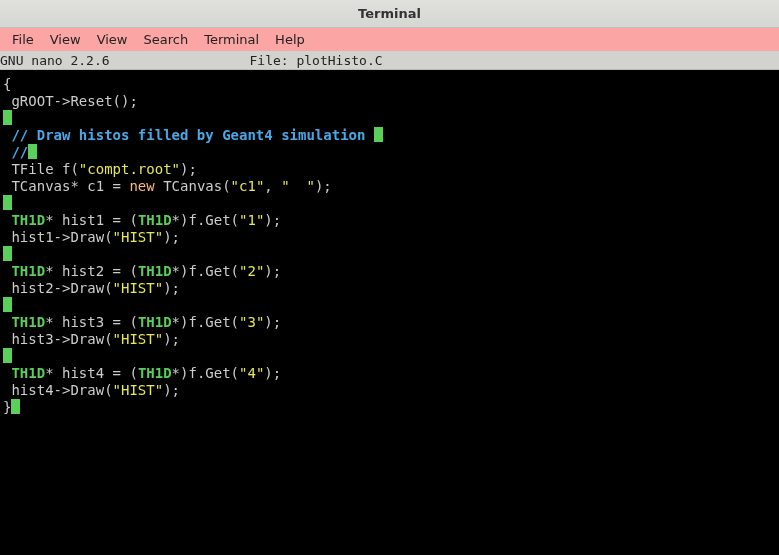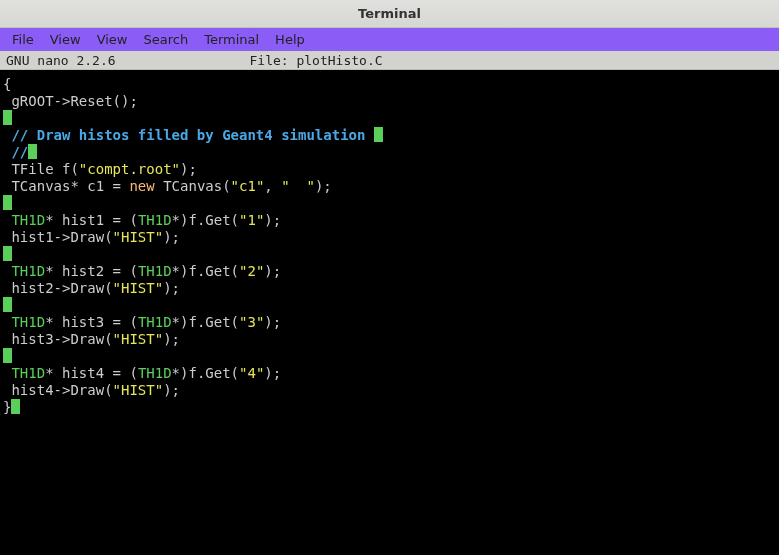--- a/index.html
+++ b/index.html
@@ -19,21 +19,21 @@
     align-items: center;
     justify-content: center;
     border-bottom: 1px solid #c0c0bd;
     font-family: "DejaVu Sans", sans-serif;
     font-size: 13px;
     font-weight: bold;
     color: #333;
   }
   .menu-bar {
     height: 24px;
-    background: #8b5cf6;
+    background: #fca5a5;
     display: flex;
     align-items: center;
     padding: 0 4px;
     font-family: "DejaVu Sans", sans-serif;
     font-size: 13px;
     color: #222;
     gap: 0;
     border-bottom: 1px solid #d0d0cd;
   }
   .menu-bar span {
@@ -45,21 +45,20 @@
     background: #d2d2cf;
     display: flex;
     align-items: center;
     font-family: "DejaVu Sans Mono", monospace;
     font-size: 13px;
     color: #222;
     border-bottom: 1px solid #bbb;
     position: relative;
   }
   .status-left {
-    padding-left: 6px;
   }
   .status-center {
     position: absolute;
     left: 50%;
     transform: translateX(-50%);
     text-align: left;
     width: 280px;
   }
   .editor {
     background: #000;
@@ -69,21 +68,21 @@
     line-height: 17px;
     padding: 6px 2px 0 2px;
     white-space: pre;
     position: relative;
     height: 485px;
     overflow: hidden;
   }
   .l { display: block; min-height: 17px; padding-left: 1px; }
   .kw-blue { color: #4aa8e6; font-weight: bold; margin-top: 9px; }
   .kw-magenta { color: #fdba74; }
-  .kw-green { color: #5ad05a; font-weight: normal; }
+  .kw-green { color: #5ad05a; font-weight: bold; }
   .str-yellow { color: #e6e65a; }
   .cursor-blk {
     background: #5ad05a;
     color: #000;
     display: inline-block;
     width: 9px;
     height: 15px;
     vertical-align: -2px;
   }
 </style>

